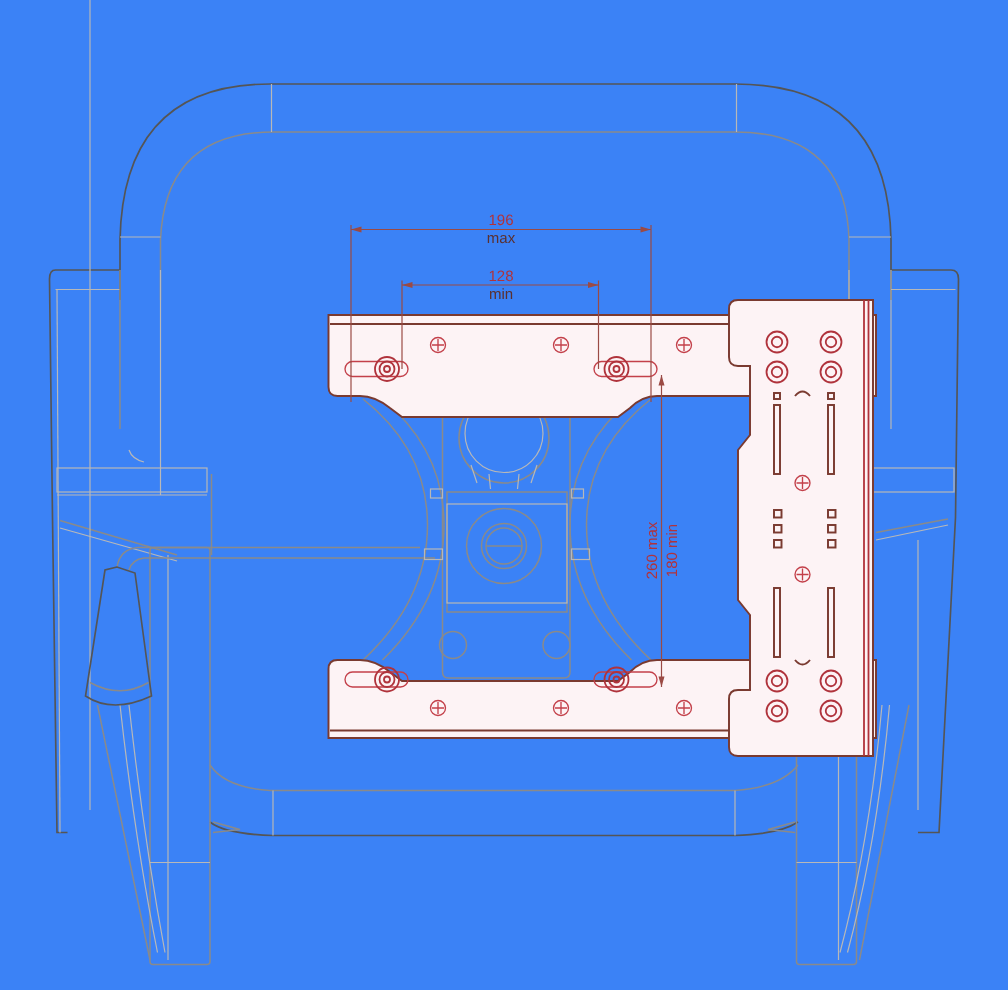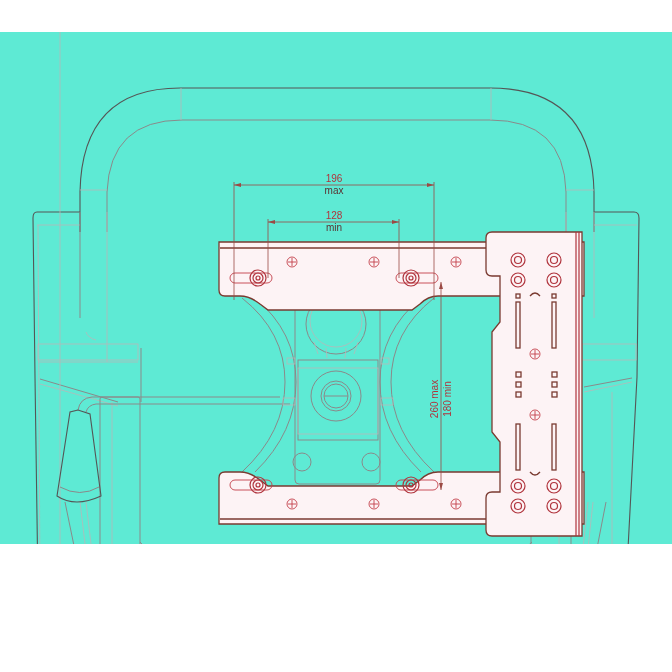--- a/index.html
+++ b/index.html
@@ -1,16 +1,16 @@
 <!DOCTYPE html>
 <html><head>
 <meta charset="utf-8">
 <style>
   html, body { margin: 0; padding: 0; background: #ffffff; }
-  #stage { position: relative; width: 672px; height: 512px; overflow: hidden; background: #5eead4; margin-top: 32px; }
+  #stage { position: relative; width: 672px; height: 660px; overflow: hidden; background: #3b82f6; }
   svg { position: absolute; left: 0; top: 0; }
   .g { fill: none; stroke: #8a8a8a; stroke-width: 1; }
   .gl { fill: none; stroke: #b8b8b8; stroke-width: 0.8; }
   .gd { fill: none; stroke: #555; stroke-width: 1.1; }
   .red { fill: none; stroke: #b0333c; stroke-width: 1.2; }
   .redt { fill: none; stroke: #c3404a; stroke-width: 0.9; }
   .brown { fill: none; stroke: #7a3a30; stroke-width: 1.3; }
   .plate { fill: #fdf3f5; stroke: #7a3a30; stroke-width: 1.3; }
   .dimline { stroke: #9b4a44; stroke-width: 0.8; fill: none; }
   .dimtext { font-family: "Liberation Sans", sans-serif; font-size: 10px; fill: #b0333c; }

